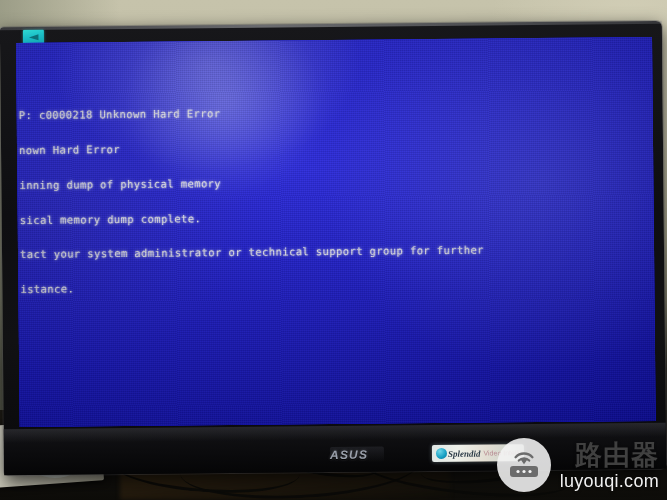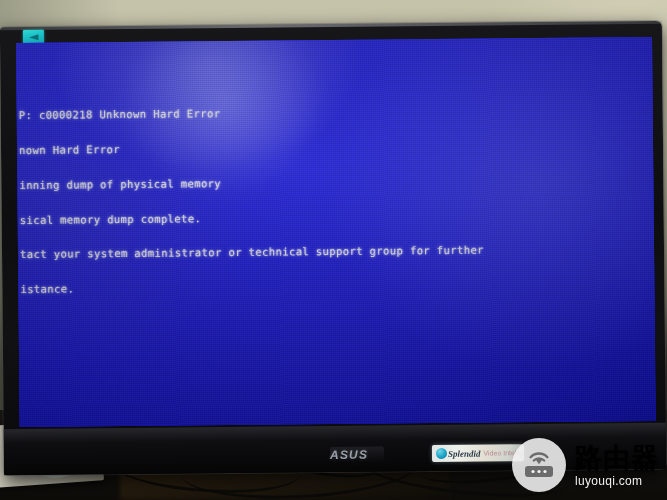--- a/index.html
+++ b/index.html
@@ -272,29 +272,29 @@
     background: rgba(244,244,244,.88);
     display: flex; align-items: center; justify-content: center;
     flex: 0 0 auto;
   }
   .wm-badge svg { display: block; }
   .wm-words { line-height: 1; }
   .wm-cn {
     font-family: "DejaVu Sans", sans-serif;
     font-size: 27px;
     font-weight: bold;
-    color: #000000;
+    color: #404040;
     letter-spacing: 1px;
     display: block;
     text-shadow: 0 1px 3px rgba(0,0,0,.45);
     text-align: right;
   }
   .wm-en {
     font-family: "Liberation Sans", sans-serif;
-    font-size: 12px;
+    font-size: 18px;
     color: #f0f0f0;
     letter-spacing: .3px;
     display: block;
     margin-top: 4px;
     text-shadow: 0 1px 3px rgba(0,0,0,.45);
   }
 </style>
 </head>
 <body>
 

